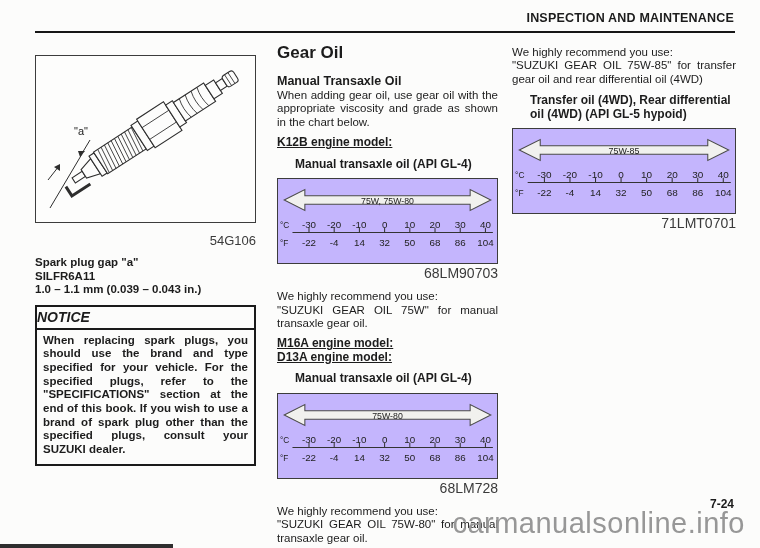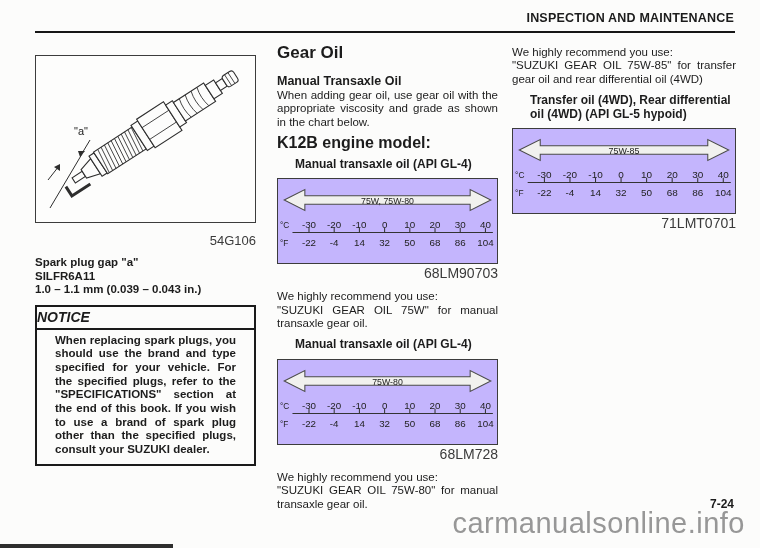--- a/index.html
+++ b/index.html
@@ -13,25 +13,25 @@
   .col{position:absolute;}
   .col-left{left:35px;top:55px;width:221px;}
   .col-mid{left:277px;top:43px;width:221px;}
   .col-right{left:512px;top:46px;width:224px;}
   .figure{height:168px;border:1px solid #3c3c3c;background:#fdfdfc;box-sizing:border-box;}
   .figure svg{display:block;width:100%;height:100%;}
   .figno{text-align:right;font-size:13px;color:#3a3a3a;margin-top:10px;}
   .plugspec{margin-top:8px;font-weight:bold;font-size:11.5px;line-height:13.5px;}
   .notice{margin-top:8px;border:2px solid #1a1a1a;}
   .notice-title{font-style:italic;font-weight:bold;font-size:14px;padding:2px 0 3px;border-bottom:2px solid #1a1a1a;}
-  .notice-body{padding:4px 18px 7px;font-weight:bold;font-size:11.5px;line-height:13.7px;text-align:justify;}
+  .notice-body{padding:4px 6px 7px;font-weight:bold;font-size:11.5px;line-height:13.7px;text-align:justify;}
   .gtitle{font-size:17px;font-weight:bold;margin:0 0 11px;}
   .sub{font-size:12.5px;font-weight:bold;margin:0 0 1px;}
   .para{font-size:11.5px;line-height:13.4px;text-align:justify;}
-  .engine{font-weight:bold;font-size:16px;margin-top:7px;line-height:13.5px;}
+  .engine{font-weight:bold;font-size:12px;margin-top:7px;line-height:13.5px;text-decoration:underline;}
   .spec{font-weight:bold;font-size:12px;margin:8px 0 7px 18px;line-height:13.5px;}
   .chartbox{border:1px solid #3c3c3c;height:86px;box-sizing:border-box;background:#c4b5fd;}
   .chartbox svg{display:block;width:100%;height:100%;}
   .chartcap{text-align:right;font-size:14px;color:#3a3a3a;margin-top:1px;}
   .rec{margin-top:9px;font-size:11.5px;line-height:13.4px;}
   .rec .just{text-align:justify;}
   figure{margin:0;padding:0;}
   .pageno{position:absolute;top:497px;right:26px;font-weight:bold;font-size:12px;}
   .watermark{position:absolute;top:507px;right:15px;font-size:29px;color:#979797;letter-spacing:.5px;}
   .bottom-bar{position:absolute;left:0;bottom:0;width:173px;height:4px;background:#2e2e2e;}
@@ -155,20 +155,22 @@
             <text x="176.39999999999998" y="64" font-size="9.5" fill="#222" text-anchor="middle">86</text>
             <text x="200.79999999999998" y="64" font-size="9.5" fill="#222" text-anchor="middle">104</text>
           </svg>
       </div>
       <div class="chartcap">68LM90703</div>
     </figure>
     <div class="rec">
       <div>We highly recommend you use:</div>
       <div class="just">"SUZUKI GEAR OIL 75W" for manual transaxle gear oil.</div>
     </div>
+    <div class="engine">M16A engine model:</div>
+    <div class="engine" style="margin-top:0;">D13A engine model:</div>
     <div class="spec">Manual transaxle oil (API GL-4)</div>
     <figure>
       <div class="chartbox">
         <svg class="chart" preserveAspectRatio="none" viewBox="0 0 212 80">
             <polygon points="6,20 26,10 26,16 186,16 186,10 206,20 186,30 186,24 26,24 26,30" fill="#f1f1ee" stroke="#4a4a4a" stroke-width="1"></polygon>
             <text x="106" y="23.5" font-size="8.5" fill="#222" text-anchor="middle">75W-80</text>
             <line x1="14" y1="51" x2="208" y2="51" stroke="#333" stroke-width="1"></line>
             <text x="2" y="46.5" font-size="8" fill="#222">°C</text>
             <text x="2" y="64" font-size="8" fill="#222">°F</text>
             <line x1="30" y1="46.5" x2="30" y2="51" stroke="#333" stroke-width="1"></line>

